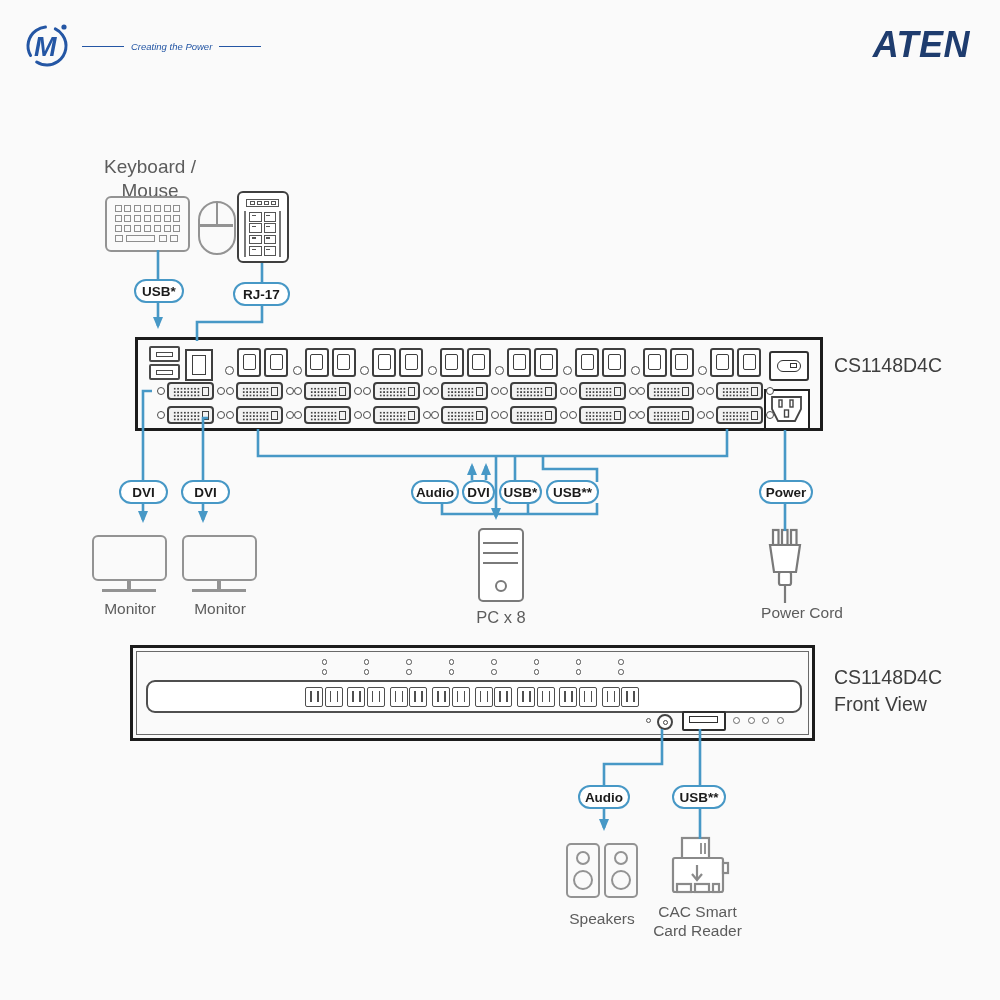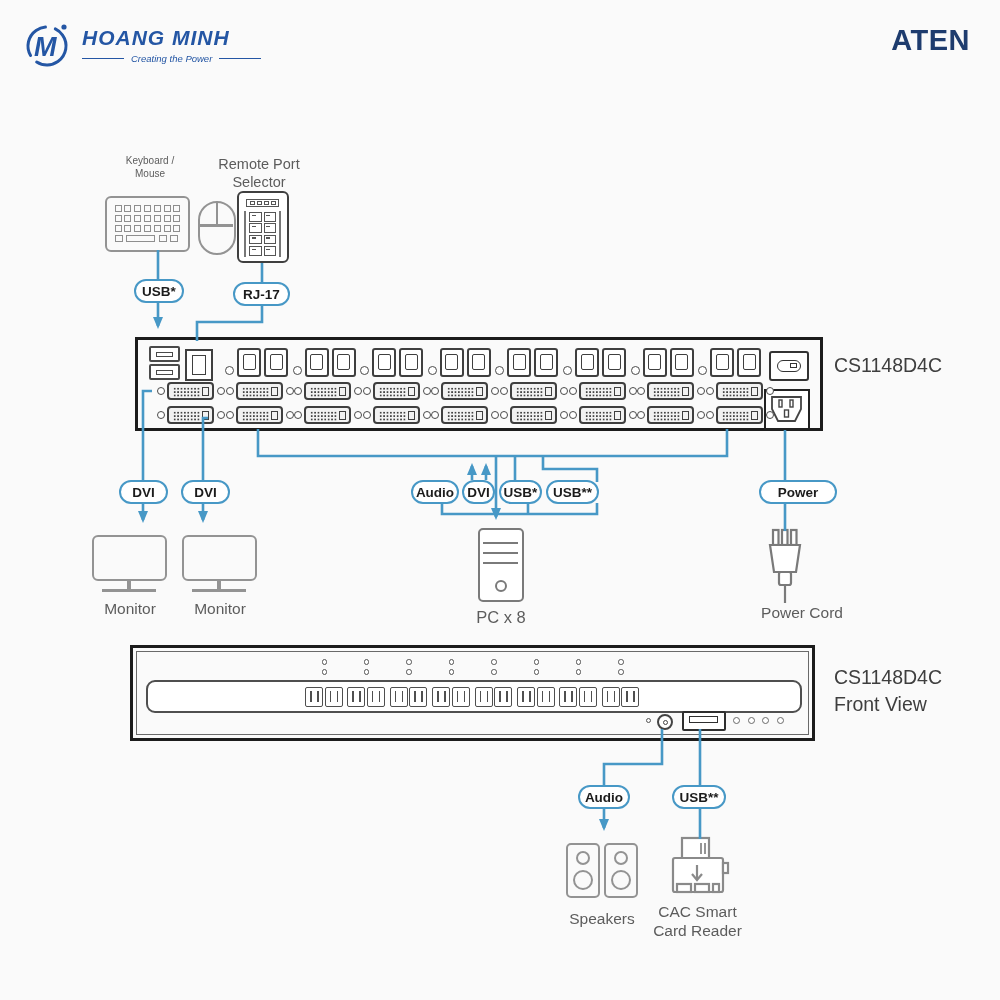--- a/index.html
+++ b/index.html
@@ -6,21 +6,21 @@
   html,body{background:#fafafa}
   body{font-family:"Liberation Sans", sans-serif;}
   #stage{position:relative;width:1000px;height:1000px;background:#fafafa;overflow:hidden}
   .abs{position:absolute}
   
   #brand{left:22px;top:20px;display:flex;align-items:center;gap:10px}
   #brand .bname{font-size:21px;font-weight:800;font-style:italic;color:#2456A4;letter-spacing:1px;white-space:nowrap}
   #brand .tag{display:flex;align-items:center;gap:7px;margin-top:3px}
   #brand .tag .dash{width:42px;height:0;border-top:1.6px solid #2456A4}
   #brand .tag .ttxt{font-size:9.5px;font-style:italic;color:#2456A4;white-space:nowrap}
-  #aten{right:30px;top:24px;font-size:29px;font-weight:800;color:#1E3C6E;letter-spacing:.5px}
+  #aten{right:30px;top:24px;font-size:36px;font-weight:800;font-style:italic;color:#1E3C6E;letter-spacing:.5px}
   
   .lbl{position:absolute;color:#5c5c5c;text-align:center;font-size:15.5px;line-height:1.25}
   .devlbl{position:absolute;color:#3e3e3e;font-size:19.5px;line-height:1.4;font-weight:500}
   .foot{position:absolute;color:#4f4f4f;font-size:13.5px;line-height:19px;text-align:left}
   
   .pill{position:absolute;z-index:6;display:flex;align-items:center;justify-content:center;
         background:#fff;border:2.4px solid #4798C6;border-radius:13px;
         font-weight:bold;font-size:13.5px;color:#1c1c1c;height:24px}
   
   .device{position:absolute;border:3px solid #1c1c1c;background:transparent;z-index:2}
@@ -37,37 +37,32 @@
 
 <div id="stage">
 
   <div id="brand" class="abs">
     <svg width="50" height="50" viewBox="0 0 50 50">
       <circle cx="25" cy="26" r="19" fill="none" stroke="#2456A4" stroke-width="3" stroke-dasharray="52 9 38 10" stroke-linecap="round" transform="rotate(-35 25 26)"></circle>
       <circle cx="42" cy="7" r="2.6" fill="#2456A4"></circle>
       <text x="12" y="36" font-size="27" font-weight="bold" font-style="italic" font-family="Liberation Sans, sans-serif" fill="#2456A4">M</text>
     </svg>
     <div>
-      <div class="bname">HOANG MINH</div>
       <div class="tag">
         <span class="dash"></span>
         <span class="ttxt">Creating the Power</span>
         <span class="dash"></span>
       </div>
     </div>
   </div>
   <div id="aten" class="abs">ATEN</div>
 
-  <div class="lbl" style="left:95px;top:155px;width:110px;font-size:10px">
+  <div class="lbl" style="left:95px;top:155px;width:110px;font-size:19px">
     <div>Keyboard /</div>
     <div>Mouse</div>
-  </div>
-  <div class="lbl" style="left:200px;top:155px;width:118px;font-size:14.5px">
-    <div>Remote Port</div>
-    <div>Selector</div>
   </div>
 
   <div id="kb" class="gray-icon" style="left:105px;top:196px;width:85px;height:56px;border-radius:6px">
       <div style="position: absolute; left: 7.5px; top: 7px; width: 7px; height: 7px; border: 1.4px solid rgb(142, 142, 142);"></div>
       <div style="position: absolute; left: 17.3px; top: 7px; width: 7px; height: 7px; border: 1.4px solid rgb(142, 142, 142);"></div>
       <div style="position: absolute; left: 27.1px; top: 7px; width: 7px; height: 7px; border: 1.4px solid rgb(142, 142, 142);"></div>
       <div style="position: absolute; left: 36.9px; top: 7px; width: 7px; height: 7px; border: 1.4px solid rgb(142, 142, 142);"></div>
       <div style="position: absolute; left: 46.7px; top: 7px; width: 7px; height: 7px; border: 1.4px solid rgb(142, 142, 142);"></div>
       <div style="position: absolute; left: 56.5px; top: 7px; width: 7px; height: 7px; border: 1.4px solid rgb(142, 142, 142);"></div>
       <div style="position: absolute; left: 66.3px; top: 7px; width: 7px; height: 7px; border: 1.4px solid rgb(142, 142, 142);"></div>
@@ -156,21 +151,21 @@
   </svg>
 
   <div class="pill" style="left:134px;top:279px;width:50px">USB*</div>
   <div class="pill" style="left:233px;top:282px;width:57px">RJ-17</div>
   <div class="pill" style="left:119px;top:480px;width:49px">DVI</div>
   <div class="pill" style="left:181px;top:480px;width:49px">DVI</div>
   <div class="pill" style="left:411px;top:480px;width:48px">Audio</div>
   <div class="pill" style="left:462px;top:480px;width:33px">DVI</div>
   <div class="pill" style="left:499px;top:480px;width:43px">USB*</div>
   <div class="pill" style="left:546px;top:480px;width:53px">USB**</div>
-  <div class="pill" style="left:759px;top:480px;width:78px">Power</div>
+  <div class="pill" style="left:759px;top:480px;width:54px">Power</div>
   <div class="pill" style="left:578px;top:785px;width:52px">Audio</div>
   <div class="pill" style="left:672px;top:785px;width:54px">USB**</div>
 
   <div id="rear-device" class="device" style="left:135px;top:337px;width:688px;height:94px">
       <div style="position: absolute; left: 11px; top: 6px; width: 31px; height: 16px; border: 2px solid rgb(74, 74, 74); border-radius: 2px; background: rgb(255, 255, 255);">
         <div style="position: absolute; left: 5px; top: 3.5px; width: 17px; height: 5px; border: 1.2px solid rgb(74, 74, 74);"></div>
       </div>
       <div style="position: absolute; left: 11px; top: 24px; width: 31px; height: 16px; border: 2px solid rgb(74, 74, 74); border-radius: 2px; background: rgb(255, 255, 255);">
         <div style="position: absolute; left: 5px; top: 3.5px; width: 17px; height: 5px; border: 1.2px solid rgb(74, 74, 74);"></div>
       </div>

